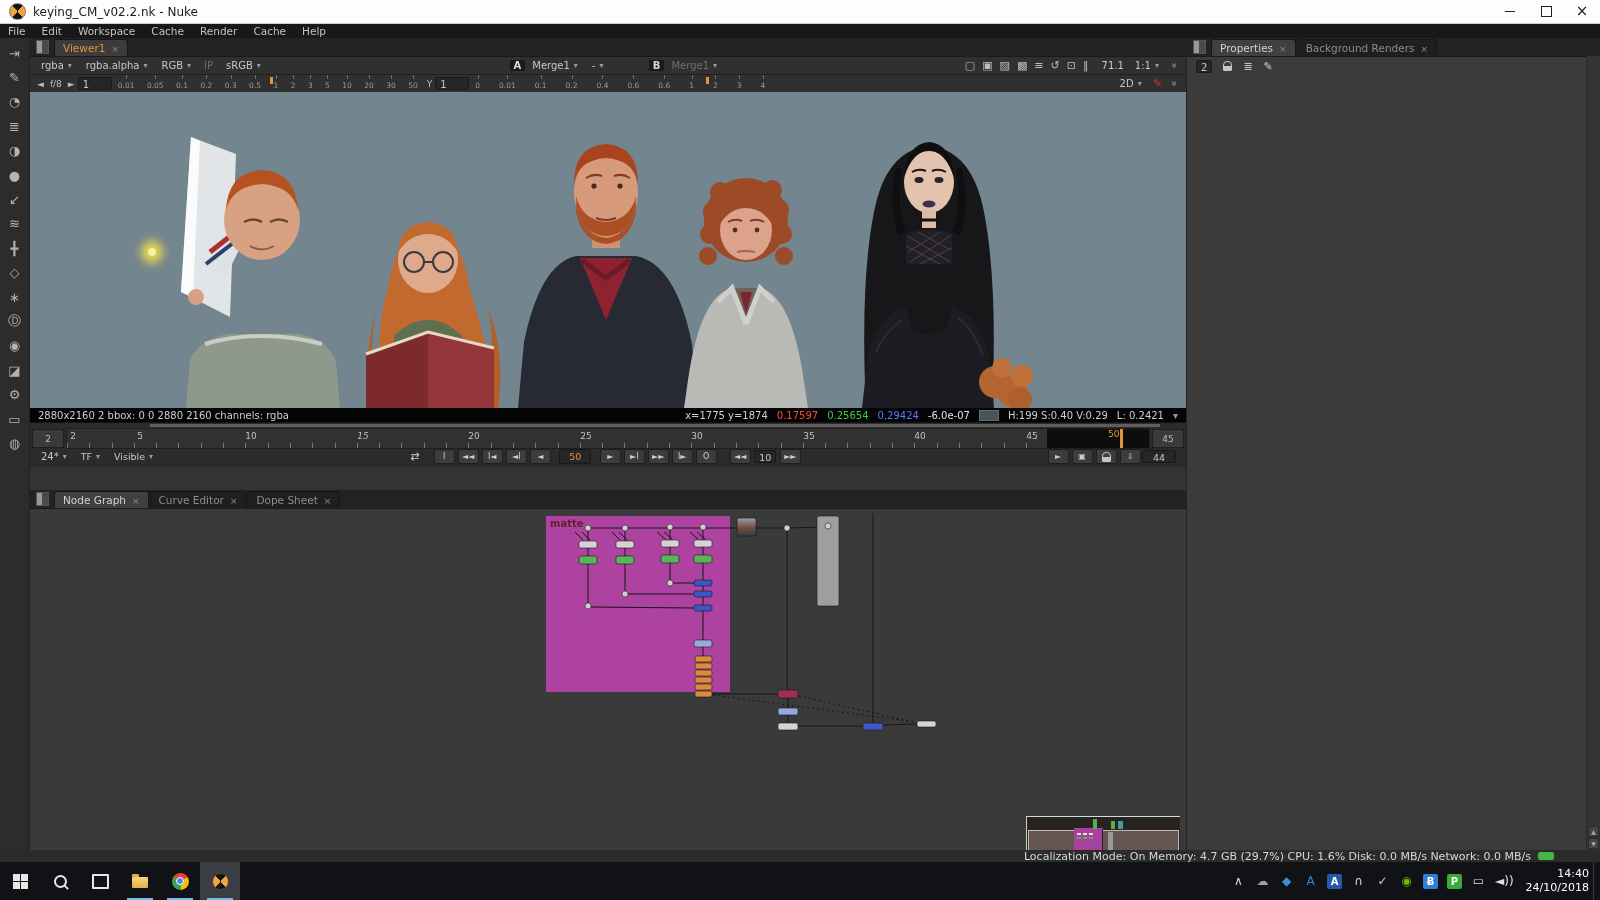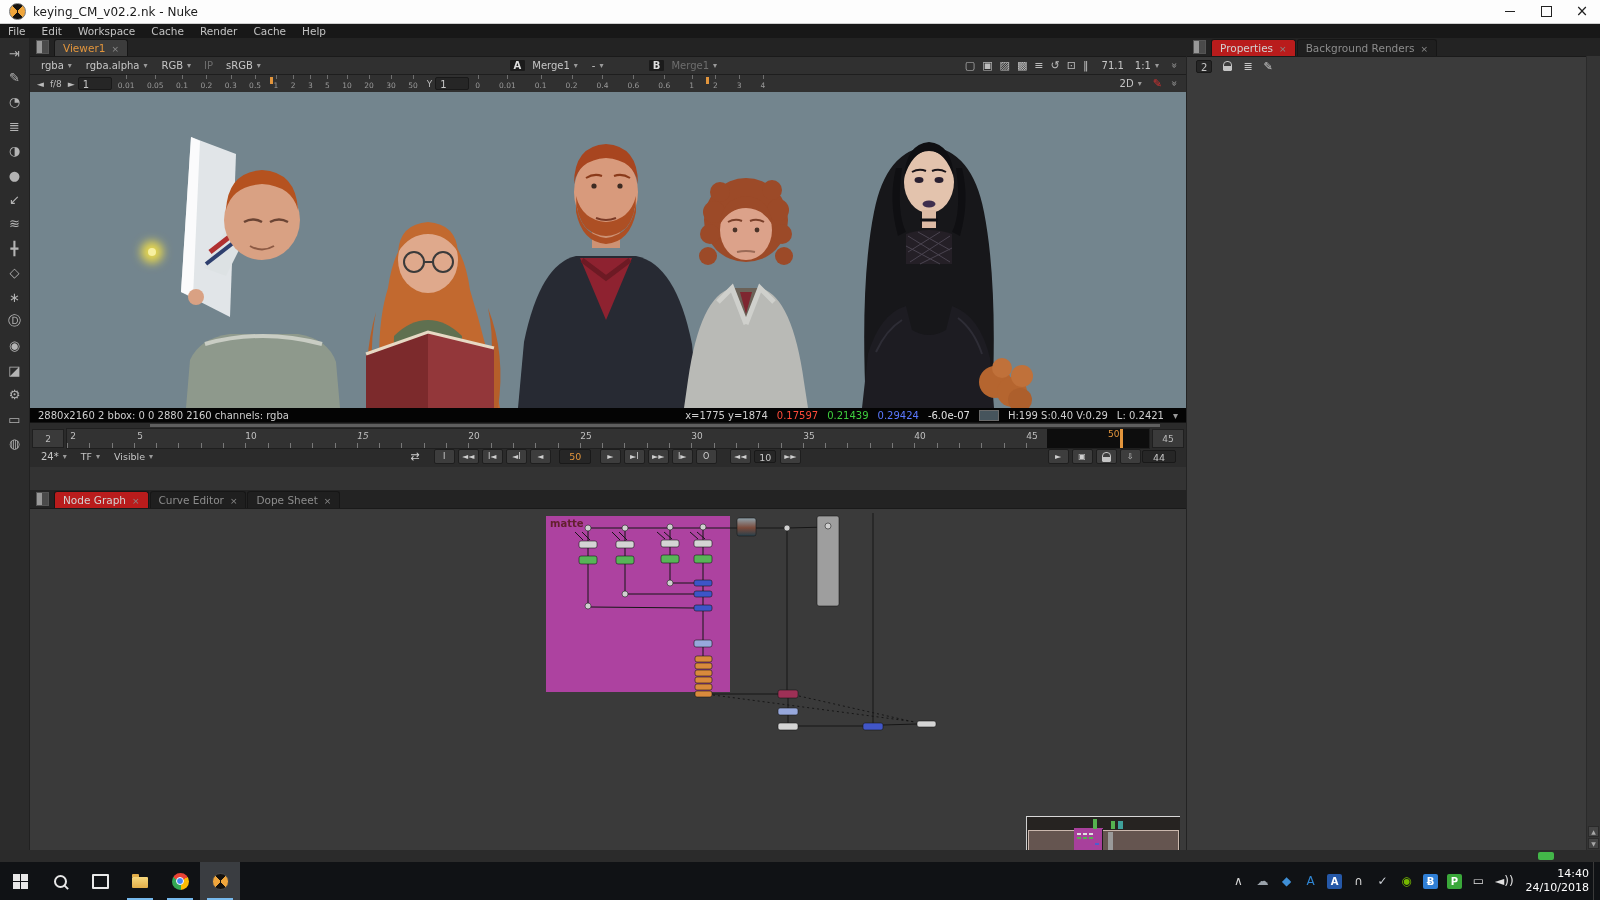--- a/index.html
+++ b/index.html
@@ -24,21 +24,21 @@
   .toolbar{position:absolute;left:0;top:38px;width:30px;height:812px;background:#2c2c2c;border-right:1px solid #212121;
            box-sizing:border-box;display:flex;flex-direction:column;align-items:center;padding-top:3px}
   .toolbar>div{display:flex;flex-direction:column;align-items:center}
   .tool-icon{width:24px;height:24.4px;display:flex;align-items:center;justify-content:center;color:#b4b4b4;font-size:13px}
   
   .tabrow{height:18px;background:#232323;display:flex;align-items:flex-end;border-bottom:1px solid #1a1a1a}
   .pane-btn{width:11px;height:12px;margin:0 5px 2px 6px;background:linear-gradient(90deg,#999 0 45%,#4a4a4a 45%);border:1px solid #555}
   .tabs{display:flex}
   .tab{display:flex;align-items:center;gap:6px;padding:2px 8px 2px 8px;background:#1f1f1f;color:#8c8c8c;font-size:10.5px;
        border:1px solid #161616;border-bottom:none;border-radius:3px 3px 0 0;margin-right:1px;white-space:nowrap}
-  .tabs .tab:first-child{background:#b91c1c;color:#d2d2d2}
+  .tabs .tab:first-child{background:#404040;color:#d2d2d2}
   .tab-x{display:inline-block}
   .tab-x::after{content:'×';font-size:9px;color:#8a8a8a}
   .tab.viewer-tab{background:#3c3c3c;color:#e2953c}
   
   .viewer-pane{position:absolute;left:30px;top:38px;width:1156px;height:384px;background:#303030}
   .vrow{display:flex;align-items:center;height:17px;background:#303030;border-bottom:1px solid #1e1e1e;
         padding:0 4px;font-size:10px;color:#c6c6c6;position:relative}
   .vdd{display:inline-flex;align-items:center;gap:4px;padding:1px 5px;margin:0 2px;white-space:nowrap}
   .vdd::after{content:'▾';font-size:8px;color:#9a9a9a}
   .dim{color:#6e6e6e}
@@ -385,21 +385,21 @@
         <circle cx="972" cy="276" r="10" fill="#c0713a"></circle>
         <circle cx="990" cy="308" r="12" fill="#ad5f2c"></circle>
       </svg>
     </div>
 
     <div class="vinfo" data-name="viewer-info-bar">
       <span data-name="image-info">2880x2160 2  bbox: 0 0 2880 2160 channels: rgba</span>
       <span class="spacer"></span>
       <span data-name="cursor-position">x=1775 y=1874</span>
       <span class="cr" data-name="pixel-red-value">0.17597</span>
-      <span class="cg" data-name="pixel-green-value">0.21439</span>
+      <span class="cg" data-name="pixel-green-value">0.25654</span>
       <span class="cb" data-name="pixel-blue-value">0.29424</span>
       <span class="ca" data-name="pixel-alpha-value">-6.0e-07</span>
       <span class="swatch" data-name="color-swatch" style="background: rgb(70, 84, 92);"></span>
       <span data-name="pixel-hsv-value">H:199 S:0.40 V:0.29</span>
       <span data-name="pixel-luma-value">L: 0.2421</span>
       <span class="info-caret" data-name="info-collapse-icon"></span>
     </div>
   </div>
 
   <div class="timeline" data-name="timeline">
@@ -611,20 +611,21 @@
           <span class="prop-icon" data-name="edit-icon">✎</span>
         </span>
     </div>
     <div class="dock-scroll" data-name="dock-scrollbar">
       <span class="scroll-arrow sa-up" data-name="scroll-up-icon">▲</span>
       <span class="scroll-arrow sa-down" data-name="scroll-down-icon">▼</span>
     </div>
   </div>
 
   <div class="statusbar" data-name="status-bar">
+    <span data-name="status-text">Localization Mode: On Memory: 4.7 GB (29.7%) CPU: 1.6% Disk: 0.0 MB/s Network: 0.0 MB/s</span>
     <span class="status-ind" id="status-ind" data-name="network-status-indicator" style="background: rgb(67, 182, 73);"></span>
   </div>
 
   <div class="taskbar" data-name="windows-taskbar">
     <div class="tb-apps">
       <div class="tb-btn" data-name="start-button">
         <div class="win-logo" data-name="windows-logo-icon">
             <i></i>
             <i></i>
             <i></i>

